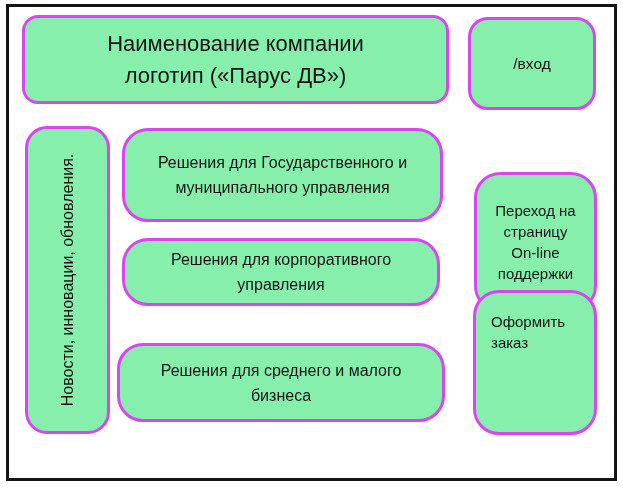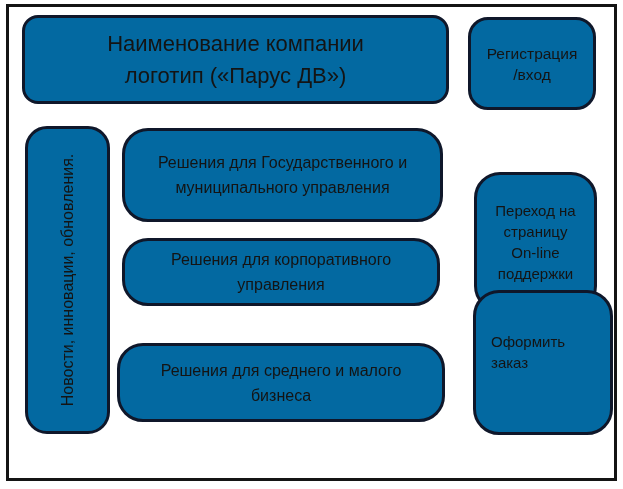--- a/index.html
+++ b/index.html
@@ -18,22 +18,22 @@
   }
   .frame {
     position: absolute;
     left: 6px; top: 4px;
     width: 605px; height: 471px;
     border: 3px solid #141414;
     background: #ffffff;
   }
   .box {
     position: absolute;
-    border: 3px solid #0f172a;
-    background: #0369a1;
+    border: 3px solid #d946ef;
+    background: #86efac;
     box-sizing: border-box;
     display: flex;
     flex-direction: column;
     justify-content: center;
     align-items: center;
     text-align: center;
   }
   .box span { display: block; }
 
   .header-box {
@@ -75,42 +75,41 @@
   .support-box {
     left: 474px; top: 132px;
     width: 123px; height: 140px;
     border-radius: 26px;
     font-size: 15px;
     line-height: 21px;
     margin-top: 40px;
   }
   .order-box {
     left: 473px; top: 290px;
-    width: 140px; height: 145px;
+    width: 124px; height: 145px;
     border-radius: 26px;
     justify-content: flex-start;
     align-items: flex-start;
     text-align: left;
-    padding: 38px 8px 0 15px;
+    padding: 18px 8px 0 15px;
     font-size: 15px;
     line-height: 21px;
   }
 </style>
 </head>
 <body>
 
 <div class="frame"></div>
 
 <div class="box header-box">
   <span>Наименование компании</span>
   <span>логотип («Парус ДВ»)</span>
 </div>
 
 <div class="box register-box">
-  <span>Регистрация</span>
   <span>/вход</span>
 </div>
 
 <div class="box news-bar">
   <span class="vtext">Новости, инновации, обновления.</span>
 </div>
 
 <div class="box sol-box sol-1">
   <span>Решения для Государственного и</span>
   <span>муниципального управления</span>

